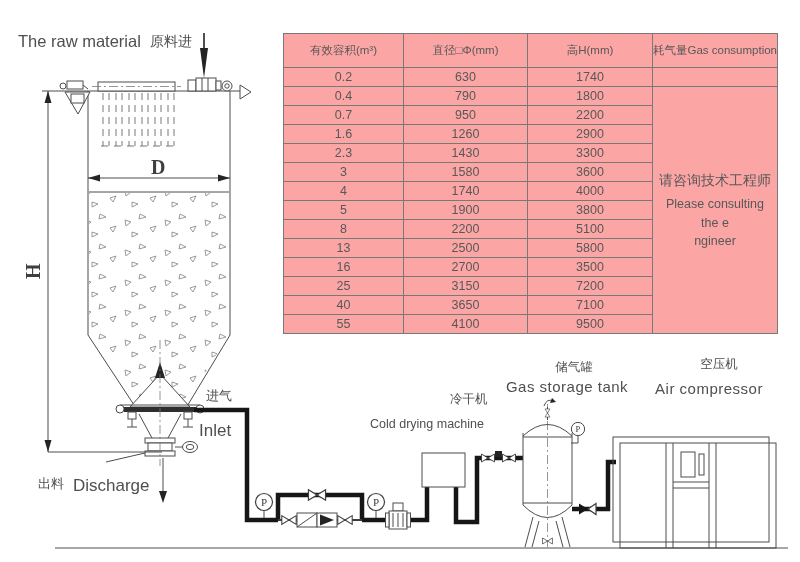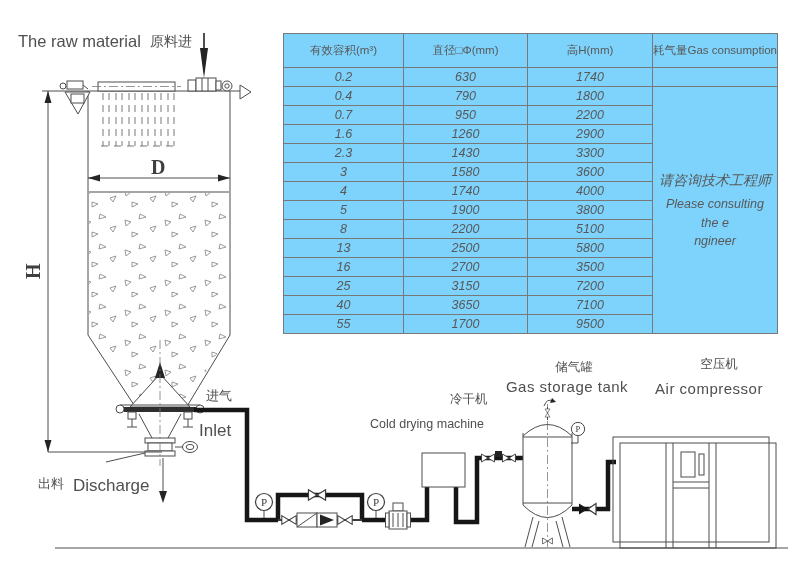--- a/index.html
+++ b/index.html
@@ -11,25 +11,25 @@
   .thk{stroke:#161616;stroke-width:4.5;fill:none;}
   .thin2{stroke:#3c3c3c;stroke-width:2;fill:none;}
   .dash{stroke:#6a6a6a;stroke-width:0.9;fill:none;stroke-dasharray:7 5;}
   .cl{stroke:#7a7a7a;stroke-width:0.8;fill:none;stroke-dasharray:9 3 2 3;}
   .dk{fill:#242424;stroke:none;}
   .txt{fill:#4f4f4f;font-family:"Liberation Sans",sans-serif;}
   .dim{fill:#3f3f3f;font-family:"Liberation Serif",serif;font-weight:bold;}
 
   
   .spec{position:absolute;left:283px;top:33px;border-collapse:collapse;table-layout:fixed;
-        width:494px;background:#7dd3fc;}
+        width:494px;background:#fca5a5;}
   .spec th,.spec td{border:1px solid #787878;color:#585858;text-align:center;
         font-weight:normal;padding:0;overflow:hidden;white-space:nowrap;}
   .spec th{height:33px;font-size:11.5px;}
-  .spec td{height:18px;font-size:12.5px;font-style:italic;}
+  .spec td{height:18px;font-size:12.5px;}
   .spec td.note{white-space:normal;vertical-align:middle;font-size:12.5px;line-height:1.45;
         padding:0 6px;}
   .spec td.note div:first-child{font-size:14px;margin-bottom:5px;}
 </style>
 </head>
 <body>
 
 <div class="stage">
 
 <svg width="800" height="562" viewBox="0 0 800 562">
@@ -355,19 +355,19 @@
           <td>3150</td>
           <td>7200</td>
         </tr>
         <tr>
           <td>40</td>
           <td>3650</td>
           <td>7100</td>
         </tr>
         <tr>
           <td>55</td>
-          <td>1700</td>
+          <td>4100</td>
           <td>9500</td>
         </tr>
       </tbody>
 </table>
 
 </div>
 
 </body></html>

